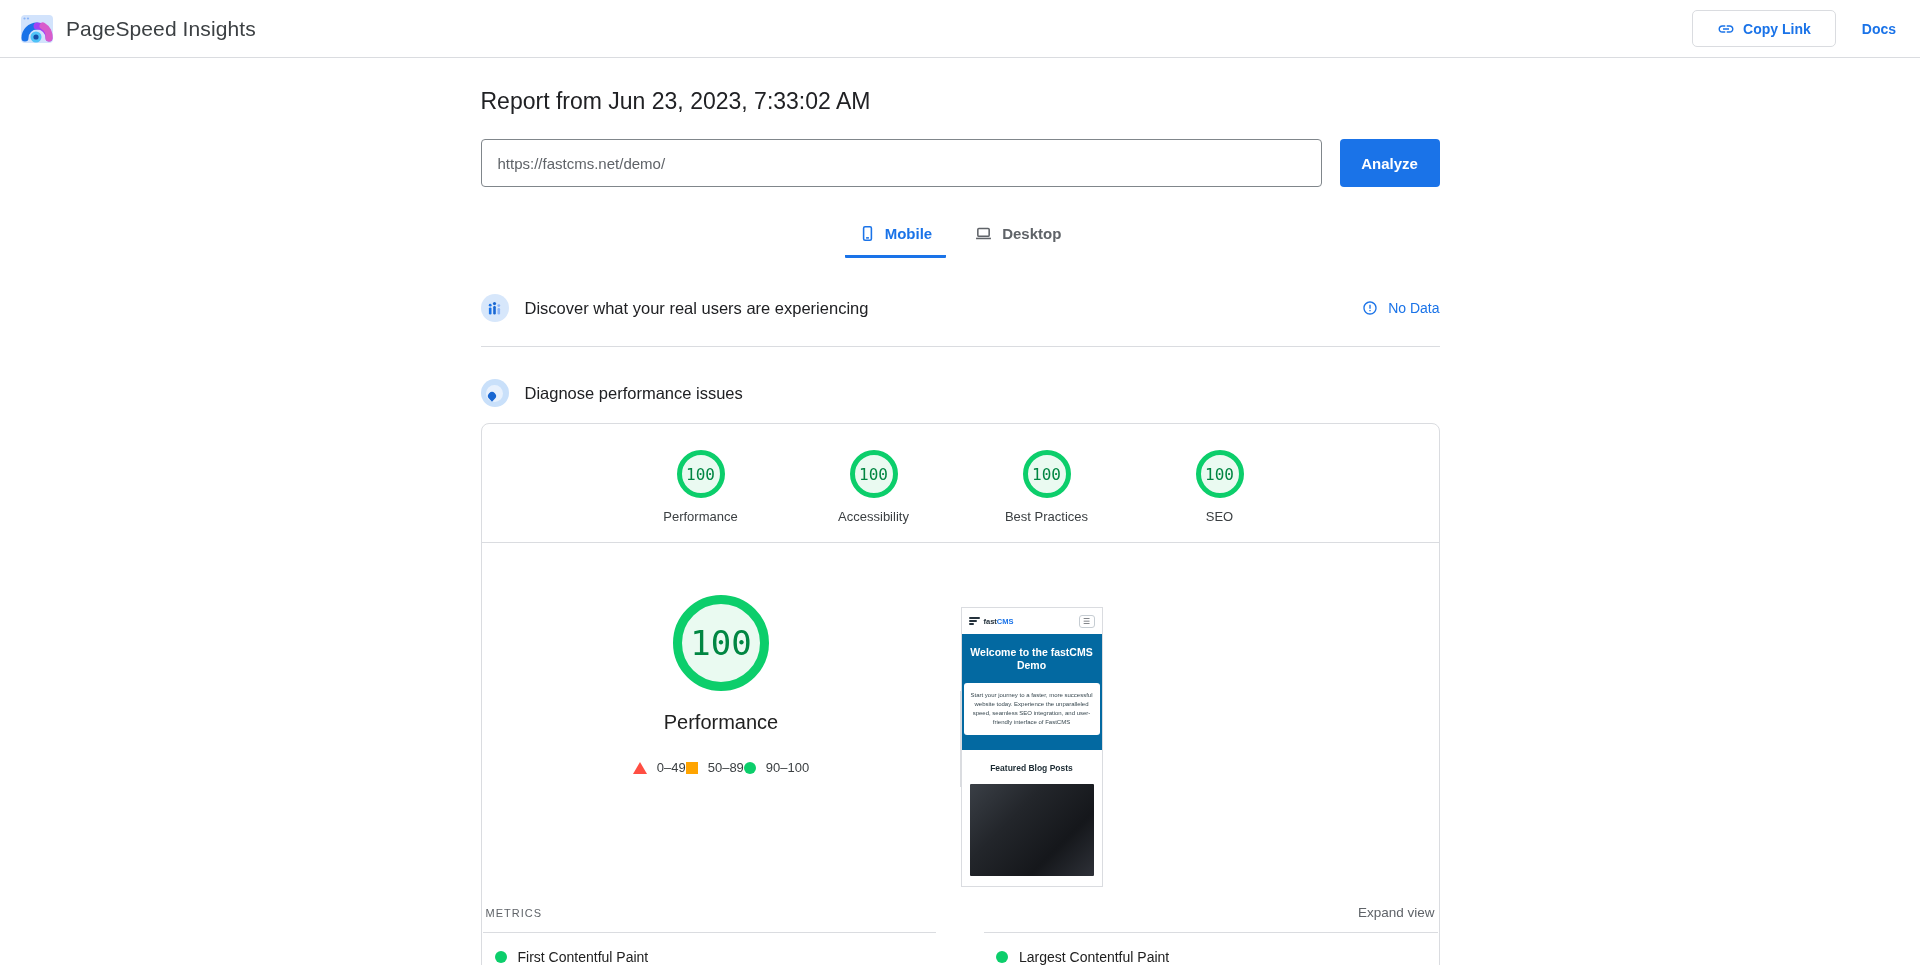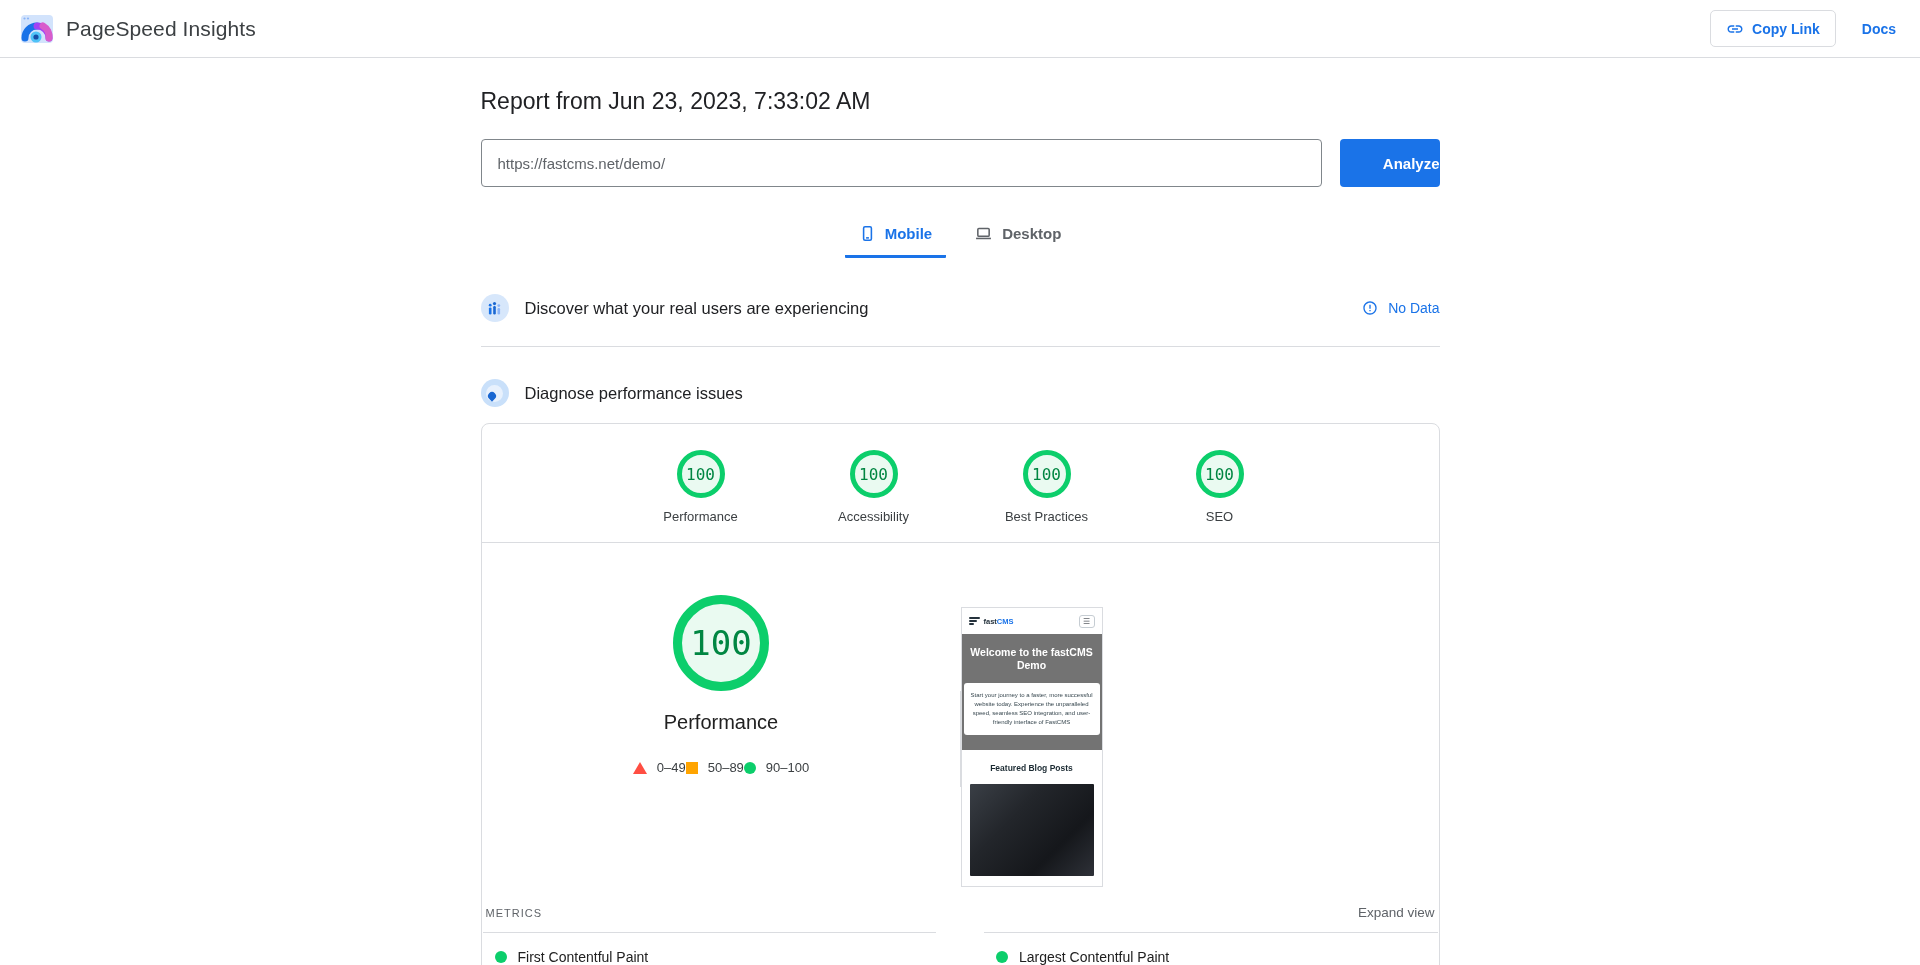--- a/index.html
+++ b/index.html
@@ -5,34 +5,34 @@
   * { margin:0; padding:0; box-sizing:border-box; }
   html,body { width:1920px; height:965px; overflow:hidden; background:#fff;
     font-family:"Liberation Sans", sans-serif; color:#202124; }
 
   
   .appbar { height:58px; display:flex; align-items:center; justify-content:space-between;
     padding:0 24px 0 20px; border-bottom:1px solid #dadce0; background:#fff; }
   .brand { display:flex; align-items:center; gap:12px; }
   .brand-title { font-size:21px; color:#3c4043; letter-spacing:.1px; }
   .appbar-actions { display:flex; align-items:center; gap:26px; }
-  .copy-link-btn { display:flex; align-items:center; gap:8px; height:37px; padding:0 15px;
+  .copy-link-btn { display:flex; align-items:center; gap:8px; height:37px; padding:0 24px;
     border:1px solid #dadce0; border-radius:5px; background:#fff; color:#1a73e8;
     font-size:14px; font-weight:bold; cursor:pointer; }
   .docs-link { color:#1a73e8; font-size:14px; font-weight:bold; text-decoration:none; }
 
   
   .main { width:959px; margin:0 auto; padding-top:22px; }
   .report-title { font-size:23px; font-weight:400; color:#202124; margin:8px 0 24px; }
 
   .search-row { display:flex; }
   .url-input { flex:1; height:48px; border:1px solid #80868b; border-radius:4px;
     padding:0 16px; font-size:15px; color:#5f6368; font-family:"Liberation Sans",sans-serif; }
   .analyze-btn { width:100px; height:48px; margin-left:18px; background:#1a73e8; color:#fff;
-    border:none; border-radius:4px; font-size:15px; font-weight:bold; cursor:pointer;text-align:right; }
+    border:none; border-radius:4px; font-size:15px; font-weight:bold; cursor:pointer; }
 
   
   .tabs { display:flex; justify-content:center; margin-top:30px; gap:14px; }
   .tab { display:flex; align-items:center; gap:9px; padding:8px 14px 13px; font-size:15px;
     font-weight:bold; color:#5f6368; cursor:pointer; border-bottom:3px solid transparent; }
   .tab.active { color:#1a73e8; border-bottom:3px solid #1a73e8; border-radius:0 0 1px 1px; }
 
   
   .section-row { display:flex; align-items:center; justify-content:space-between; margin-top:36px; }
   .section-left { display:flex; align-items:center; gap:16px; }
@@ -80,21 +80,21 @@
   
   .thumb { width:142px; margin-top:64px; border:1px solid #dadce0; background:#fff; cursor:pointer; }
   .thumb-header { height:26px; display:flex; align-items:center; justify-content:space-between; padding:0 7px; }
   .mini-logo { display:flex; align-items:center; gap:4px; }
   .mini-logo-lines { display:flex; flex-direction:column; gap:1.5px; }
   .mini-logo-lines i { display:block; height:1.5px; background:#25323c; border-radius:1px; }
   .mini-logo-text { font-size:7.5px; font-weight:bold; color:#25323c; }
   .mini-logo-text em { font-style:normal; color:#1a73e8; }
   .mini-menu { width:16px; height:13px; border:1px solid #c6cdd3; border-radius:3px; color:#5f6368;
     font-size:8px; line-height:11px; text-align:center; }
-  .thumb-hero { background:#737373; padding:12px 2px 15px; }
+  .thumb-hero { background:#0369a1; padding:12px 2px 15px; }
   .thumb-hero-title { color:#fff; font-weight:bold; font-size:10.5px; line-height:1.25; text-align:center; }
   .thumb-hero-card { background:#fff; border-radius:3px; margin-top:11px; padding:8px 6px; }
   .thumb-hero-card p { font-size:6px; line-height:1.5; color:#37474f; text-align:center; }
   .thumb-body { padding:13px 8px 10px; }
   .thumb-section-title { font-size:8.5px; font-weight:bold; color:#1c2b33; text-align:center; }
   .thumb-photo { margin-top:11px; height:92px; border-radius:1px;
     background:linear-gradient(135deg,#3a3f46 0%,#23262b 35%,#15171b 70%,#2e3138 100%); }
 
   
   .metrics-header { display:flex; align-items:center; justify-content:space-between; padding:10px 4px 12px 4px; }

